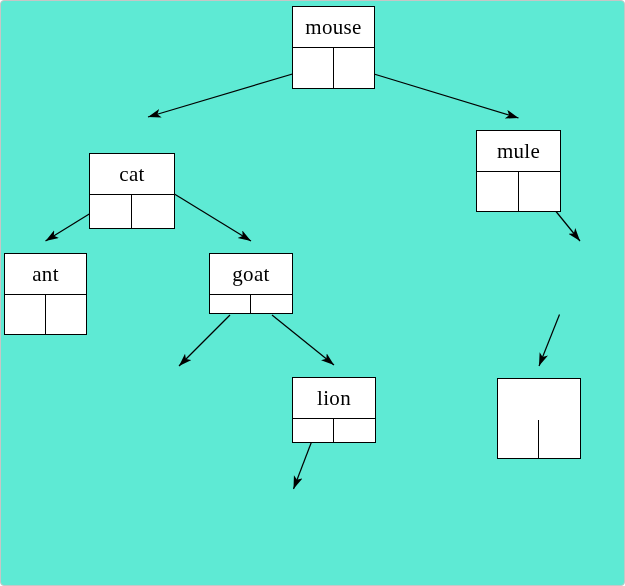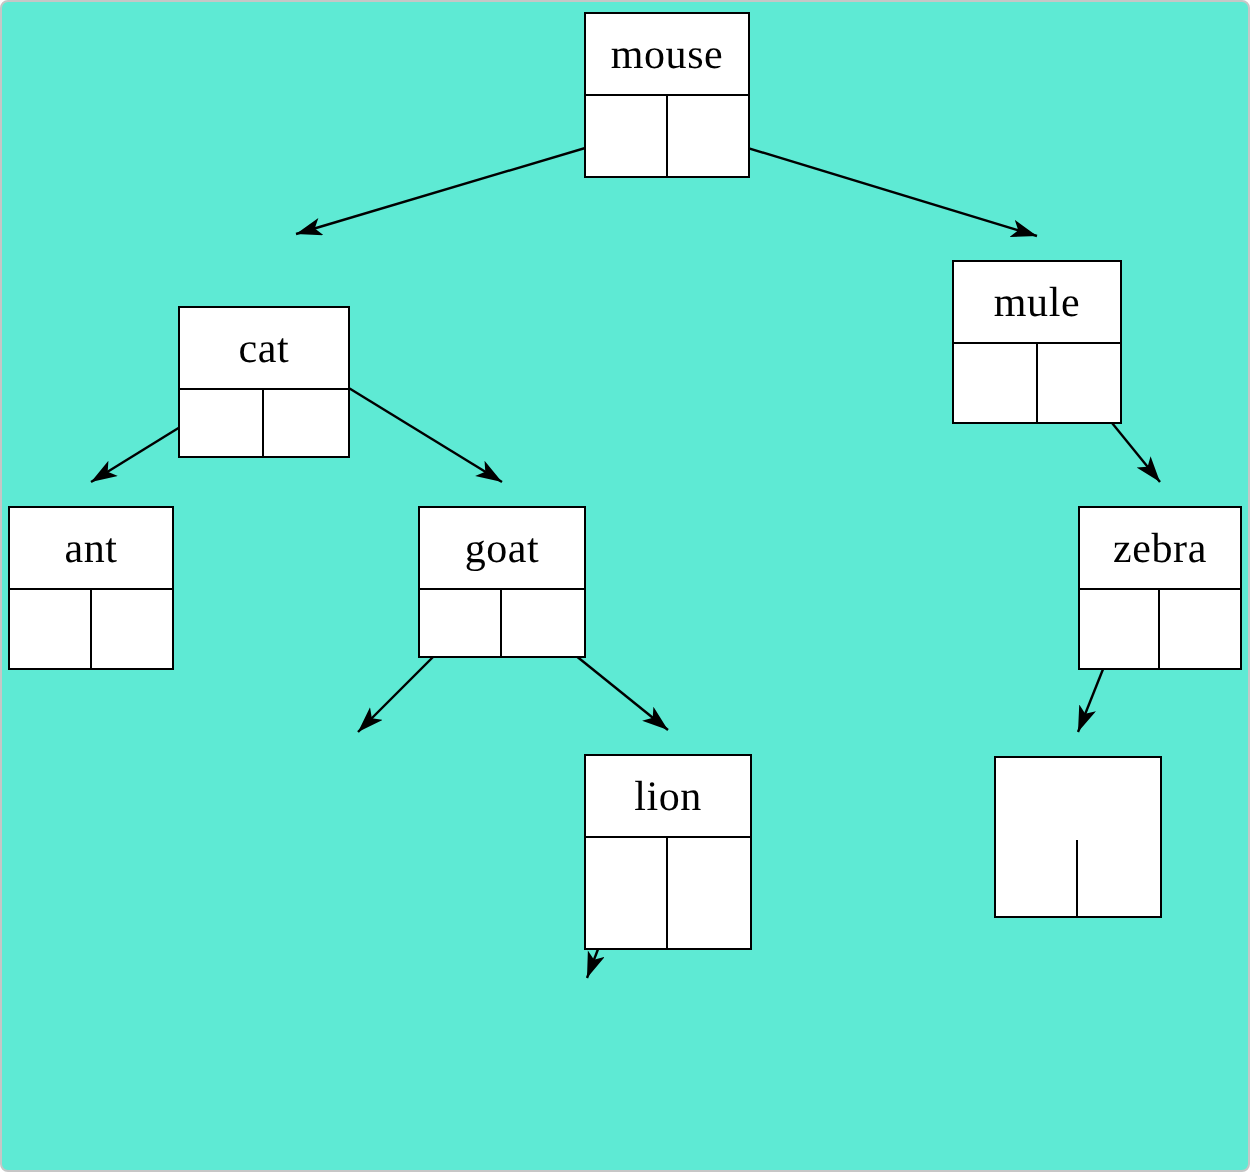--- a/index.html
+++ b/index.html
@@ -87,35 +87,28 @@
         <div class="cell right"></div>
       </div>
     </div>
     <div class="node" style="left: 475px; top: 129px; width: 85px; height: 82px;">
       <div class="node-label">mule</div>
       <div class="cells">
         <div class="cell left"></div>
         <div class="cell right"></div>
       </div>
     </div>
-    <div class="node" style="left: 208px; top: 252px; width: 84px; height: 76px;">
+    <div class="node" style="left: 208px; top: 252px; width: 84px; height: 61px;">
       <div class="node-label">goat</div>
       <div class="cells">
         <div class="cell left"></div>
         <div class="cell right"></div>
       </div>
     </div>
-    <div class="node" style="left: 538px; top: 252px; width: 82px; height: 82px;">
-      <div class="node-label">zebra</div>
-      <div class="cells">
-        <div class="cell left"></div>
-        <div class="cell right"></div>
-      </div>
-    </div>
-    <div class="node" style="left: 291px; top: 376px; width: 84px; height: 98px;">
+    <div class="node" style="left: 291px; top: 376px; width: 84px; height: 66px;">
       <div class="node-label">lion</div>
       <div class="cells">
         <div class="cell left"></div>
         <div class="cell right"></div>
       </div>
     </div>
     <div class="node" style="left: 496px; top: 377px; width: 84px; height: 81px;">
       <div class="cells">
         <div class="cell left"></div>
         <div class="cell right"></div>

